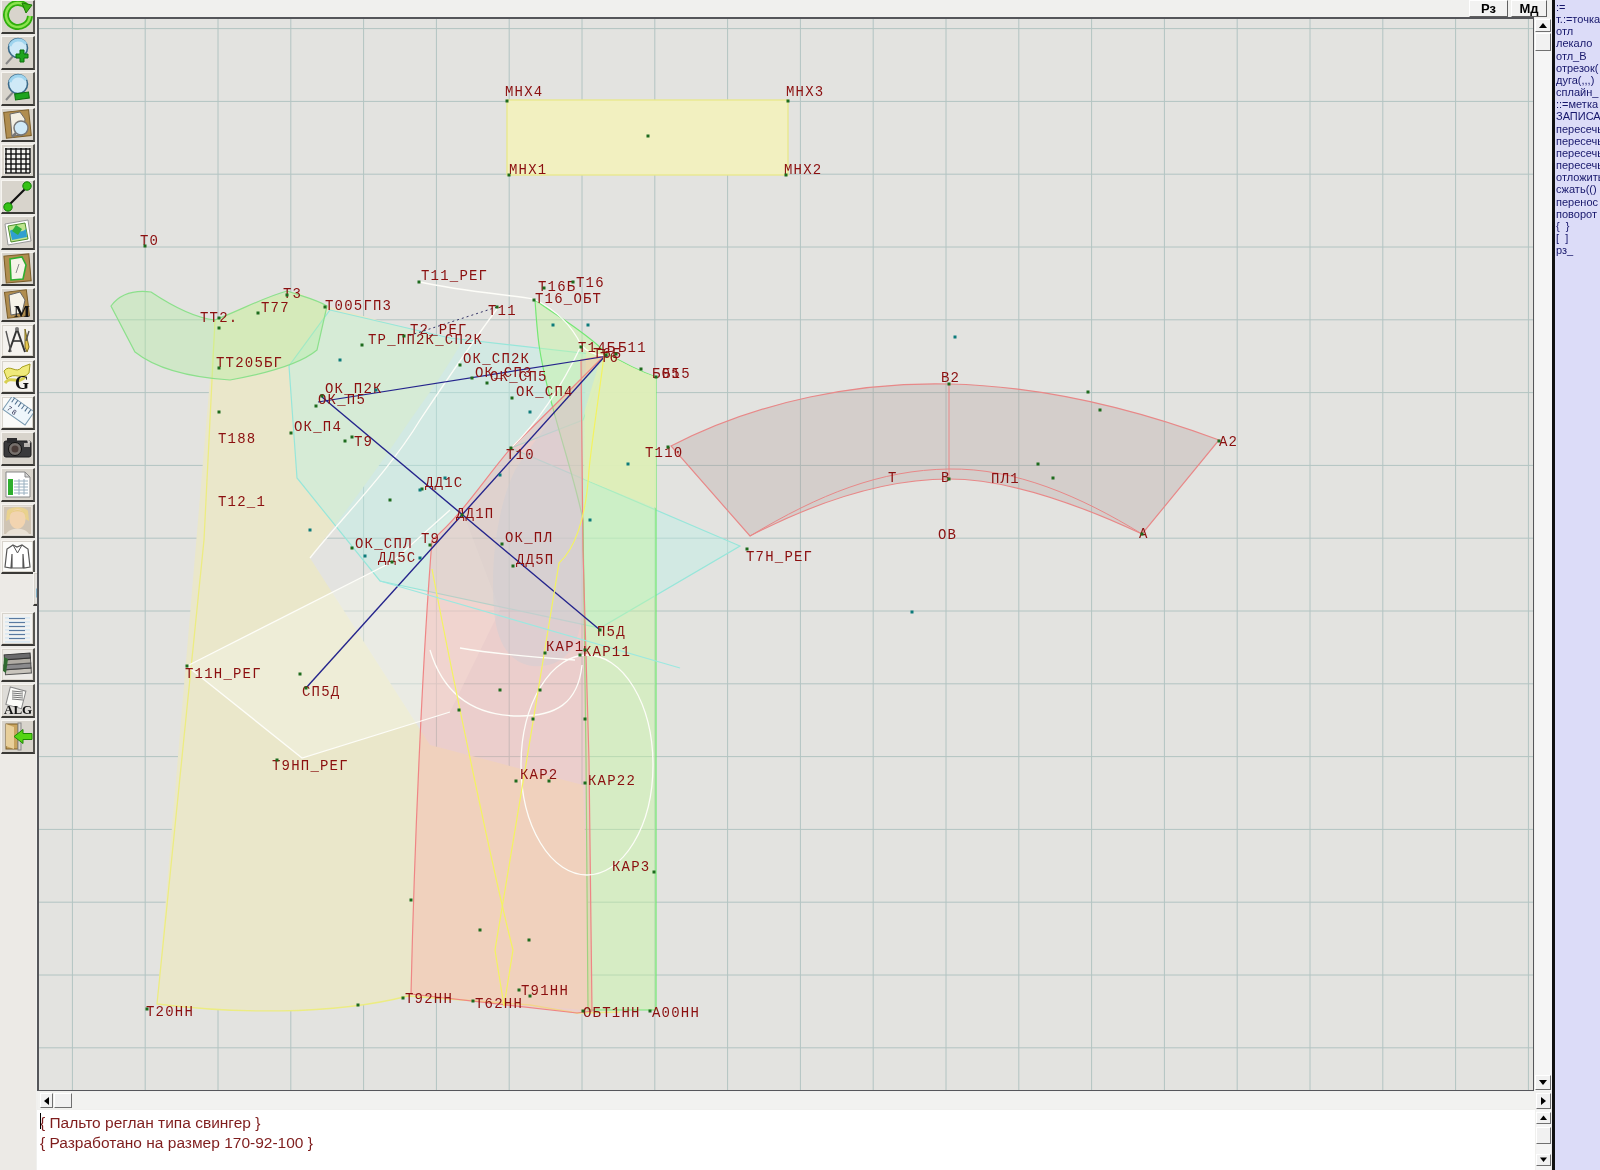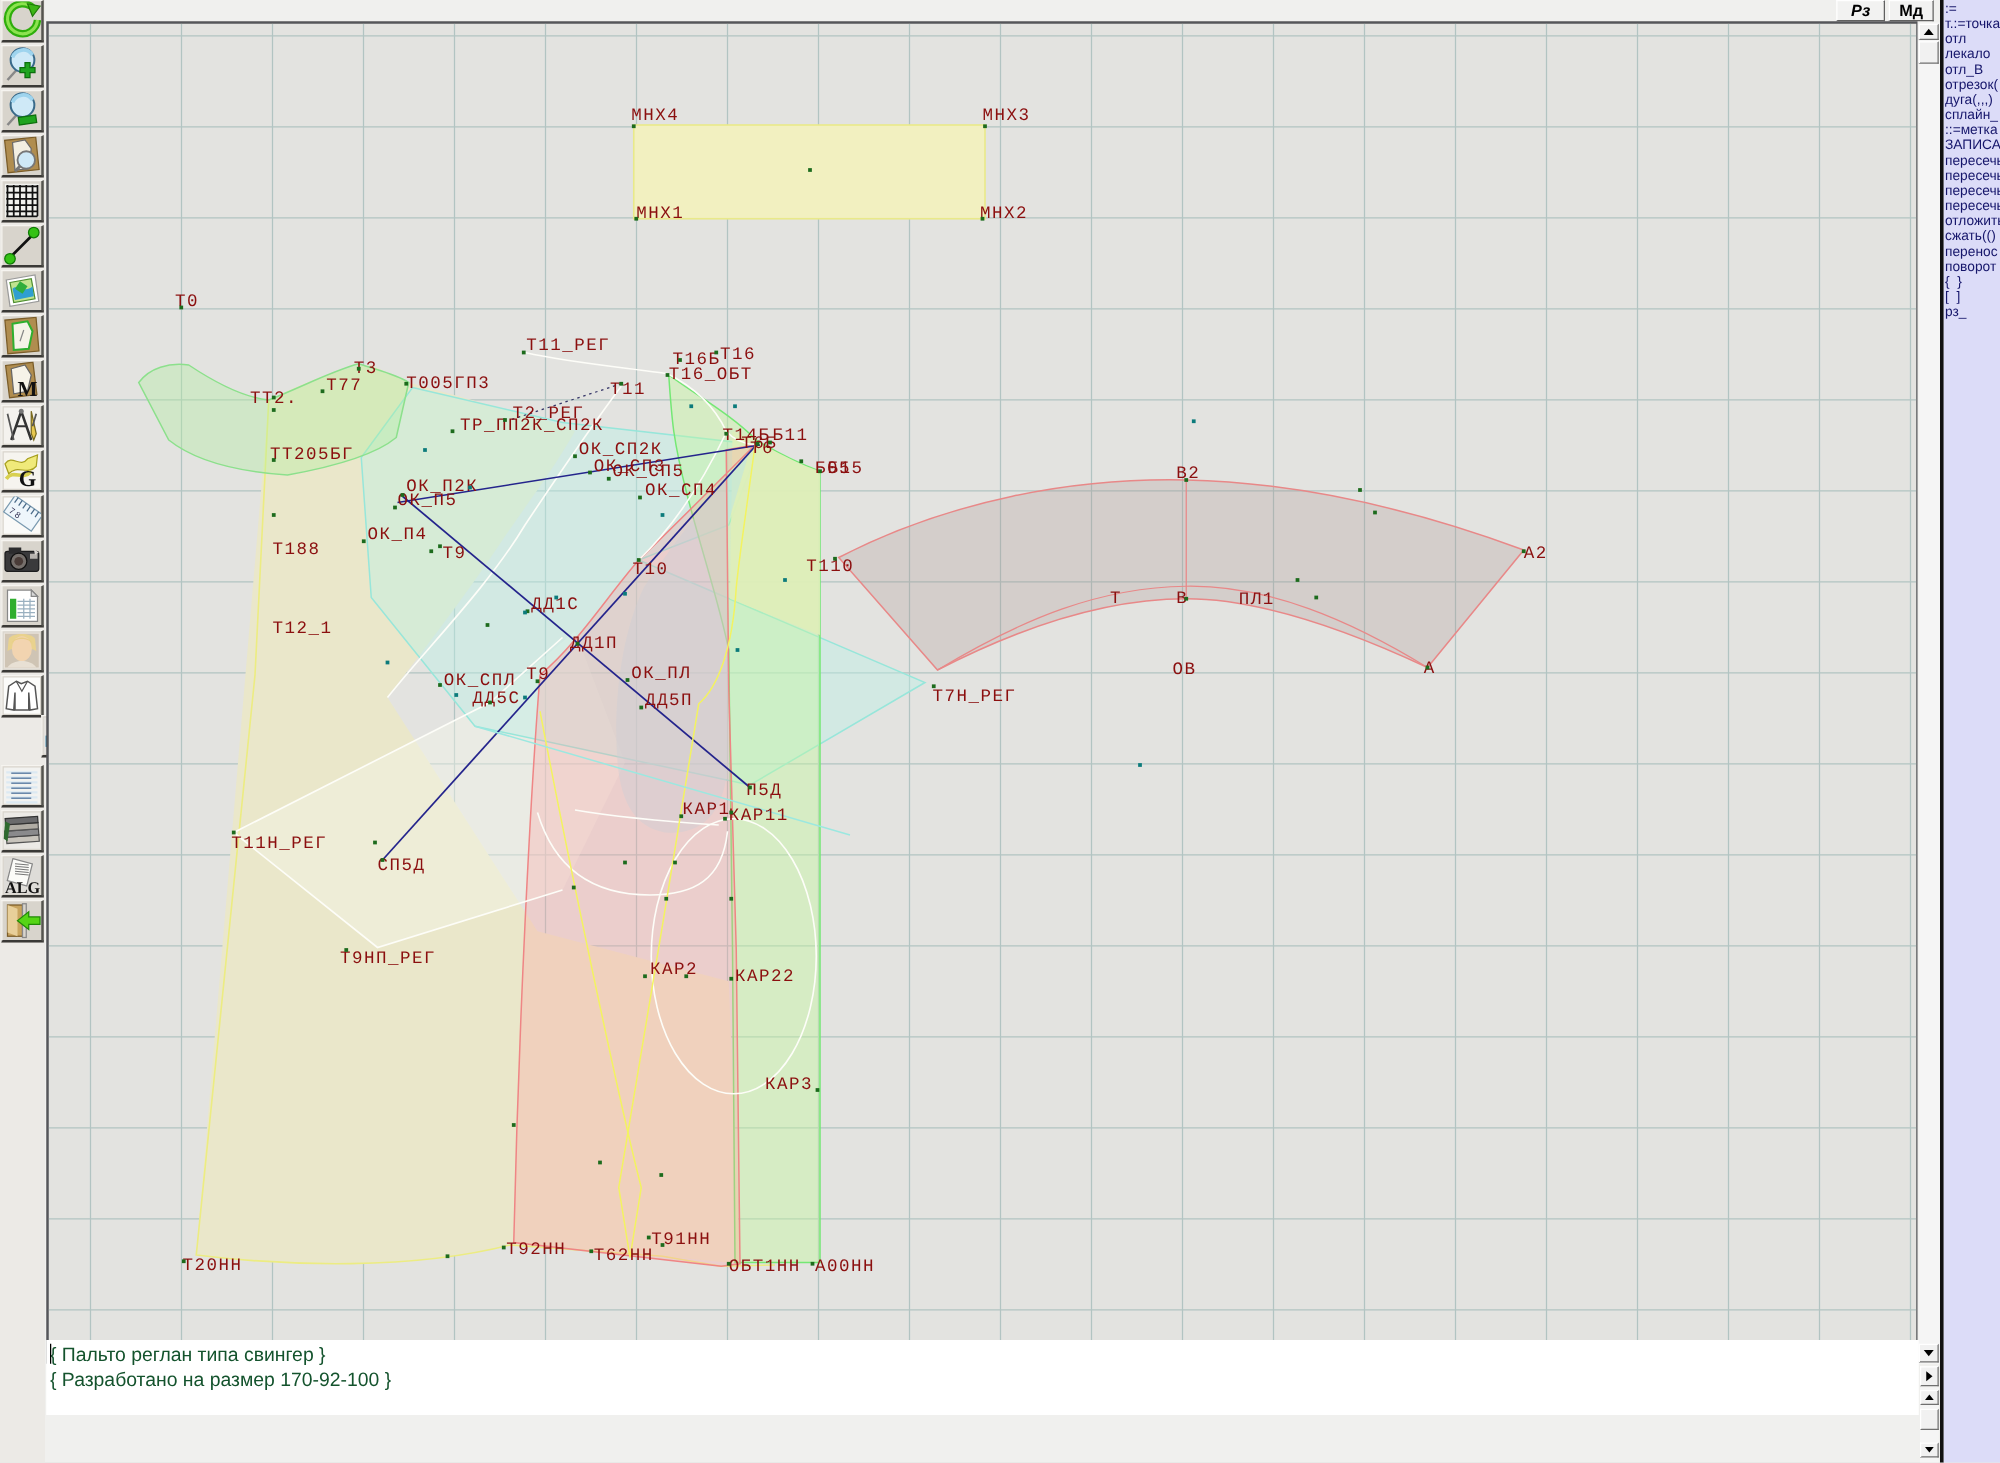--- a/index.html
+++ b/index.html
@@ -204,21 +204,21 @@
       <text x="2" y="29" font-family="Liberation Serif,serif" font-size="13" font-weight="bold" fill="#111">ALG</text>
     </svg></div>
 
 <div class="abs tbtn" style="left:1px;top:720px;"><svg width="31" height="31" viewBox="0 0 31 31">
       <rect x="4" y="3" width="12" height="25" fill="#c8a45f" stroke="#7a5c28"></rect>
       <path d="M4 3 l8 3 v22 l-8 -3 z" fill="#e8cf9a"></path>
       <rect x="16" y="2" width="3" height="27" fill="#d8d4cc" stroke="#888"></rect>
       <path d="M12 15.5 l9 -7 v4 h9 v6 h-9 v4 z" fill="#55d515" stroke="#1f8a05"></path>
     </svg></div>
 
-<div class="abs btn3d" style="left:1469px;top:0;width:39px;height:17px;font-weight:bold;font-size:13px;text-align:center;line-height:16px;font-style:italic;">Рз</div>
+<div class="abs btn3d" style="left:1469px;top:0;width:39px;height:17px;font-weight:bold;font-size:13px;text-align:center;line-height:16px;">Рз</div>
 
 <div class="abs btn3d" style="left:1511px;top:0;width:36px;height:17px;font-weight:bold;font-size:13px;text-align:center;line-height:16px;">Мд</div>
 
 <div class="abs" style="left:37px;top:17px;width:1497px;height:1074px;background:#55565a;"></div>
 
 <div class="abs" style="left:39px;top:19px;width:1494px;height:1071px;background:#e3e3e0;">
 <svg width="1494" height="1071" viewBox="39 19 1494 1071">
 
 <g stroke="#b2c4c2" stroke-width="1">
 <line x1="72.4" y1="19" x2="72.4" y2="1090"></line>
@@ -507,21 +507,21 @@
   </div>
 
 <div class="abs sbbtn" style="left:54px;top:1093px;width:18px;height:15px;"></div>
 
 <div class="abs sbbtn" style="left:1536px;top:1093px;width:15px;height:16px;">
     <svg width="7" height="10">
       <path d="M1 1 L1 9 L6 5 Z" fill="#000"></path>
     </svg>
   </div>
 
-<div class="abs" style="left:37px;top:1072px;width:1498px;height:60px;background:#ffffff;color:#14532d;font-size:15.5px;">
+<div class="abs" style="left:37px;top:1110px;width:1498px;height:60px;background:#ffffff;color:#7f1d1d;font-size:15.5px;">
 
   <div class="abs" style="left:3px;top:4px;white-space:pre;">{ Пальто реглан типа свингер }</div>
 
   <div class="abs" style="left:3px;top:24px;white-space:pre;text-align:right;">{ Разработано на размер 170-92-100 }</div>
 
   <div class="abs" style="left:3px;top:3px;width:1px;height:16px;background:#000;"></div>
 </div>
 
 <div class="abs" style="left:1536px;top:1110px;width:15px;height:60px;background:#f5f5f5;"></div>
 <div class="abs sbbtn" style="left:1536px;top:1112px;width:15px;height:12px;">

